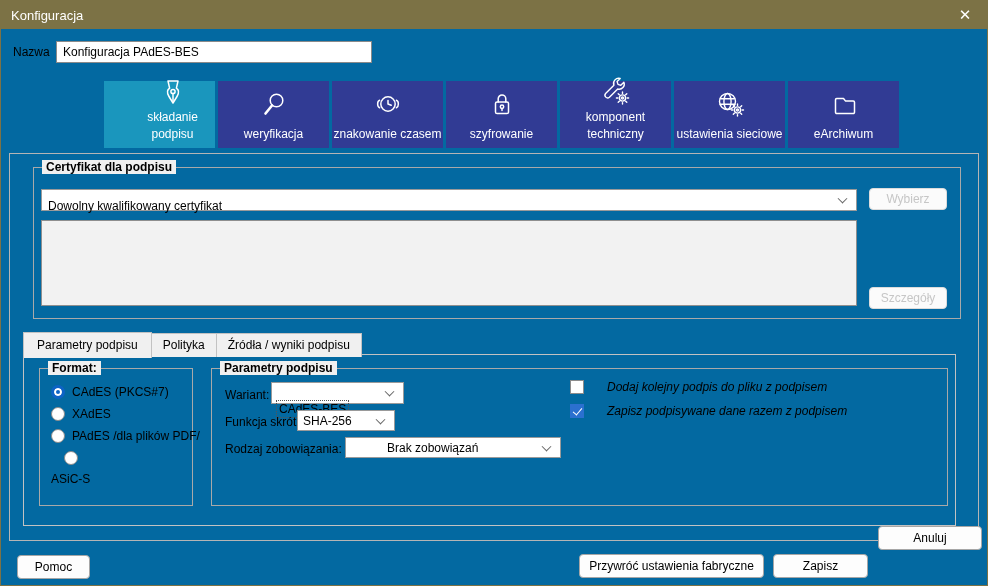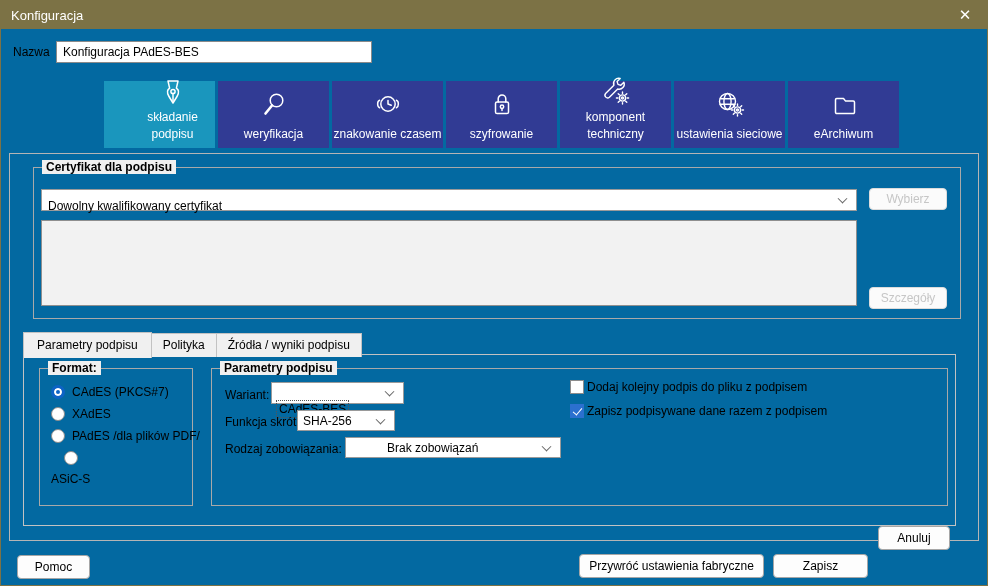--- a/index.html
+++ b/index.html
@@ -35,21 +35,21 @@
   .tabpanel{position:absolute;left:22px;top:353px;width:933px;height:172px;border:1px solid #c2c2c2;z-index:1;}
   
   .radio-row{position:absolute;display:flex;align-items:center;gap:7px;cursor:pointer;}
   .radio{width:14px;height:14px;border-radius:50%;background:#fff;border:1px solid #8c8c8c;flex:0 0 auto;}
   .radio.sel{border:3.5px solid #0d63c5;background:#0d63c5;box-shadow:inset 0 0 0 2px #fff;}
   .radio-label{font-size:12px;color:#000;}
   
   .fld-label{position:absolute;font-size:12px;color:#000;}
   .combo{position:absolute;background:#fff;border:1px solid #9a9a9a;font-size:12px;display:flex;align-items:center;padding:0 20px 0 5px;cursor:pointer;}
   .combo.focused .val{outline:1px dotted #555;padding:1px 2px;margin-top:32px;}
-  .checkbox-row{position:absolute;display:flex;align-items:flex-start;gap:3px;cursor:pointer;}
+  .checkbox-row{position:absolute;display:flex;align-items:flex-start;gap:23px;cursor:pointer;font-style:italic;}
   .cbx{width:14px;height:14px;border:1px solid #8c8c8c;background:#fff;flex:0 0 auto;position:relative;}
   .cbx.checked{background:#2b70cf;border-color:#2b70cf;}
   .cbx.checked::after{content:"";position:absolute;left:4px;top:1px;width:4px;height:8px;border:solid #fff;border-width:0 1.8px 1.8px 0;transform:rotate(40deg);}
   .cbx-label{font-size:12px;color:#000;}
   
   .fbtn{position:absolute;height:24px;background:#fdfdfd;border:1px solid #a6a6a6;border-radius:4px;font-size:12px;color:#000;display:flex;align-items:center;justify-content:center;cursor:pointer;}
   svg.icn{display:block;}
 </style>
 </head>
 <body>
@@ -215,15 +215,15 @@
     <span class="cbx-label">Dodaj kolejny podpis do pliku z podpisem</span>
   </div>
   <div class="checkbox-row" style="left:569px;top:403px;">
     <span class="cbx checked"></span>
     <span class="cbx-label">Zapisz podpisywane dane razem z podpisem</span>
   </div>
 
   <button class="fbtn" style="left:16px;top:554px;width:73px;">Pomoc</button>
   <button class="fbtn" style="left:578px;top:553px;width:185px;">Przywróć ustawienia fabryczne</button>
   <button class="fbtn" style="left:772px;top:553px;width:95px;">Zapisz</button>
-  <button class="fbtn" style="left:877px;top:525px;width:72px;">Anuluj</button>
+  <button class="fbtn" style="left:877px;top:525px;width:104px;">Anuluj</button>
 
 </div>
 
 </body></html>

